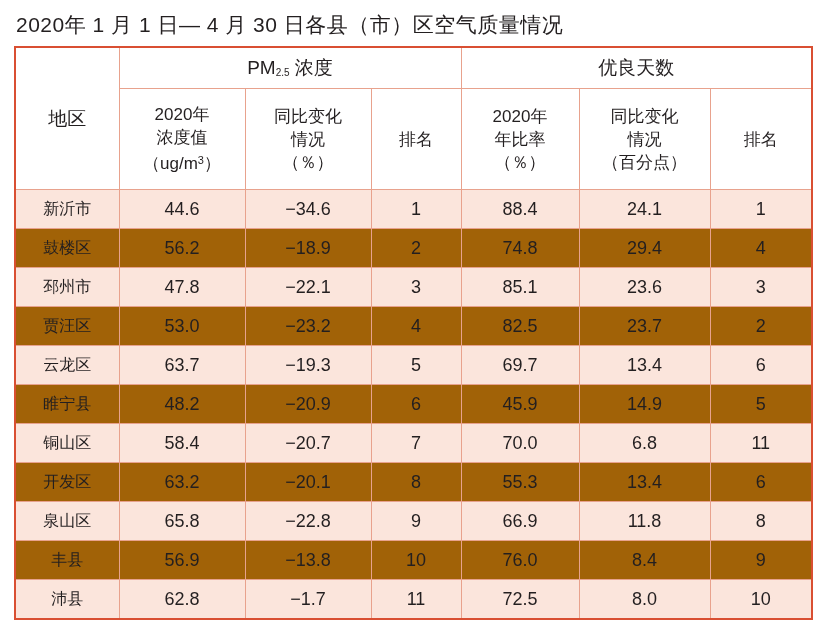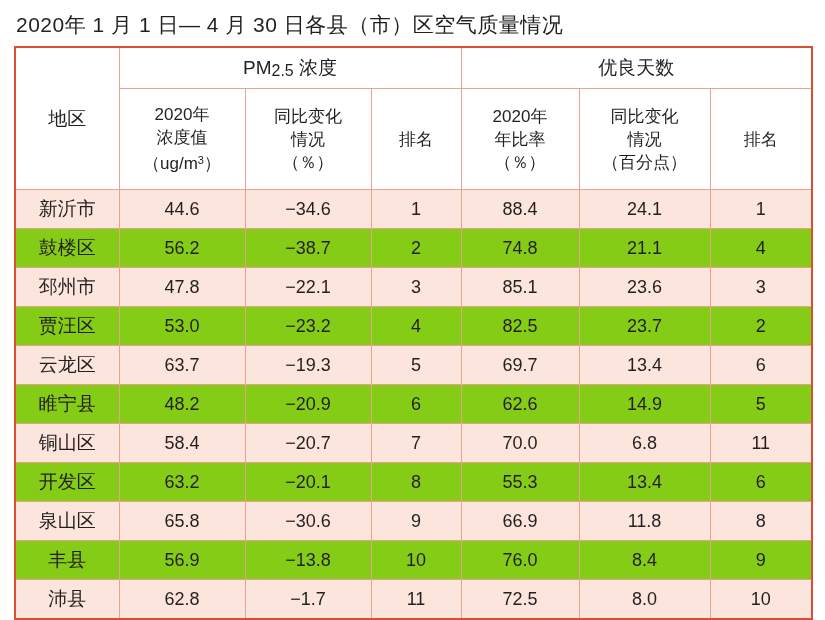--- a/index.html
+++ b/index.html
@@ -59,40 +59,40 @@
     font-size: 17px;
     line-height: 23px;
     height: 96px;
     padding: 2px 0;
   }
   .region-head {
     font-size: 19px;
   }
   .sub-line { display: block; }
   sub.num {
-    font-size: 16px;
+    font-size: 10px;
     vertical-align: -2px;
   }
   sup.num {
     font-size: 11px;
     vertical-align: 5px;
   }
   tbody td {
     font-size: 18px;
     height: 38px;
     padding: 0;
   }
   tbody tr.odd td {
     background: #fbe5dc;
   }
   tbody tr.even td {
-    background: #84cc16;
+    background: #a16207;
   }
   tbody td.region {
-    font-size: 19px;
+    font-size: 16px;
   }
 </style>
 </head>
 <body>
 
 <div class="page">
 
   <div class="title">2020年 1 月 1 日— 4 月 30 日各县（市）区空气质量情况</div>
 
   <table class="data">
@@ -142,24 +142,24 @@
         <td>44.6</td>
         <td>−34.6</td>
         <td>1</td>
         <td>88.4</td>
         <td>24.1</td>
         <td>1</td>
       </tr>
       <tr class="even">
         <td class="region">鼓楼区</td>
         <td>56.2</td>
-        <td>−38.7</td>
+        <td>−18.9</td>
         <td>2</td>
         <td>74.8</td>
-        <td>21.1</td>
+        <td>29.4</td>
         <td>4</td>
       </tr>
       <tr class="odd">
         <td class="region">邳州市</td>
         <td>47.8</td>
         <td>−22.1</td>
         <td>3</td>
         <td>85.1</td>
         <td>23.6</td>
         <td>3</td>
@@ -180,21 +180,21 @@
         <td>5</td>
         <td>69.7</td>
         <td>13.4</td>
         <td>6</td>
       </tr>
       <tr class="even">
         <td class="region">睢宁县</td>
         <td>48.2</td>
         <td>−20.9</td>
         <td>6</td>
-        <td>62.6</td>
+        <td>45.9</td>
         <td>14.9</td>
         <td>5</td>
       </tr>
       <tr class="odd">
         <td class="region">铜山区</td>
         <td>58.4</td>
         <td>−20.7</td>
         <td>7</td>
         <td>70.0</td>
         <td>6.8</td>
@@ -205,21 +205,21 @@
         <td>63.2</td>
         <td>−20.1</td>
         <td>8</td>
         <td>55.3</td>
         <td>13.4</td>
         <td>6</td>
       </tr>
       <tr class="odd">
         <td class="region">泉山区</td>
         <td>65.8</td>
-        <td>−30.6</td>
+        <td>−22.8</td>
         <td>9</td>
         <td>66.9</td>
         <td>11.8</td>
         <td>8</td>
       </tr>
       <tr class="even">
         <td class="region">丰县</td>
         <td>56.9</td>
         <td>−13.8</td>
         <td>10</td>

